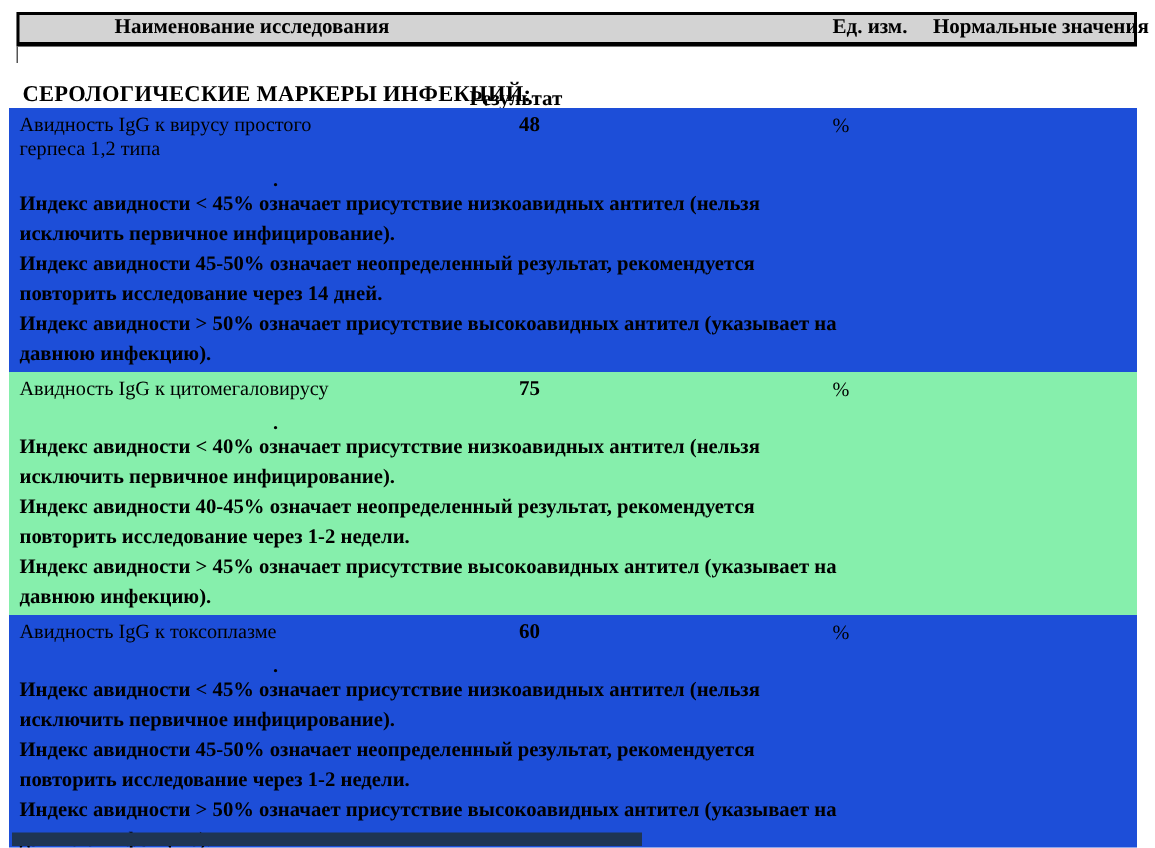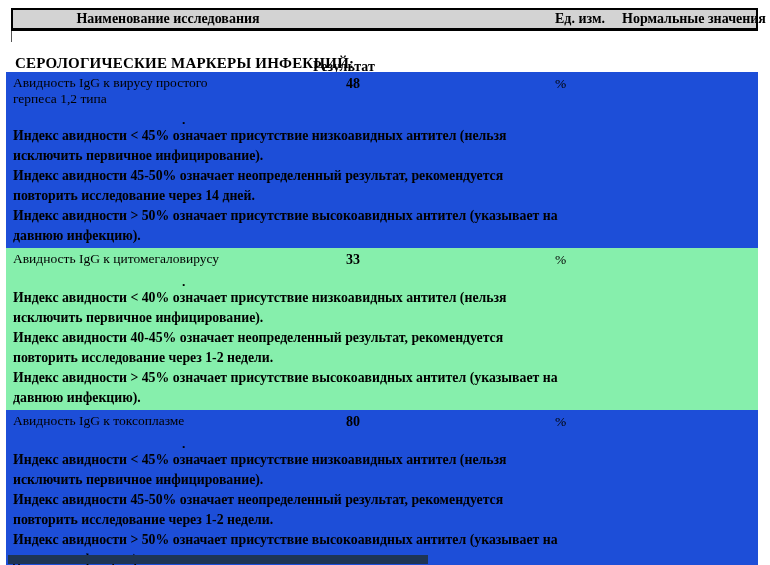--- a/index.html
+++ b/index.html
@@ -115,33 +115,33 @@
       </div>
       <div class="dot-line">.</div>
       <div class="note">Индекс  авидности &lt; 45% означает присутствие низкоавидных антител (нельзя исключить первичное инфицирование).</div>
       <div class="note">Индекс авидности 45-50% означает неопределенный результат, рекомендуется повторить исследование через 14 дней.</div>
       <div class="note">Индекс  авидности &gt; 50% означает присутствие высокоавидных антител (указывает на давнюю инфекцию).</div>
     </div>
 
     <div class="test-block white">
       <div class="result-line">
         <span class="t-name">Авидность IgG к цитомегаловирусу</span>
-        <span class="t-result">33</span>
+        <span class="t-result">75</span>
         <span class="t-unit">%</span>
       </div>
       <div class="dot-line">.</div>
       <div class="note">Индекс  авидности &lt; 40% означает присутствие низкоавидных антител (нельзя исключить первичное инфицирование).</div>
       <div class="note">Индекс  авидности 40-45% означает неопределенный результат, рекомендуется повторить исследование через 1-2 недели.</div>
       <div class="note">Индекс  авидности &gt; 45% означает присутствие высокоавидных антител (указывает на давнюю инфекцию).</div>
     </div>
 
     <div class="test-block gray">
       <div class="result-line">
         <span class="t-name">Авидность IgG к токсоплазме</span>
-        <span class="t-result">80</span>
+        <span class="t-result">60</span>
         <span class="t-unit">%</span>
       </div>
       <div class="dot-line">.</div>
       <div class="note">Индекс  авидности &lt; 45% означает присутствие низкоавидных антител (нельзя исключить первичное инфицирование).</div>
       <div class="note">Индекс  авидности 45-50% означает неопределенный результат, рекомендуется повторить исследование через 1-2 недели.</div>
       <div class="note">Индекс  авидности &gt; 50% означает присутствие высокоавидных антител (указывает на давнюю инфекцию).</div>
     </div>
 
   </div>
 

